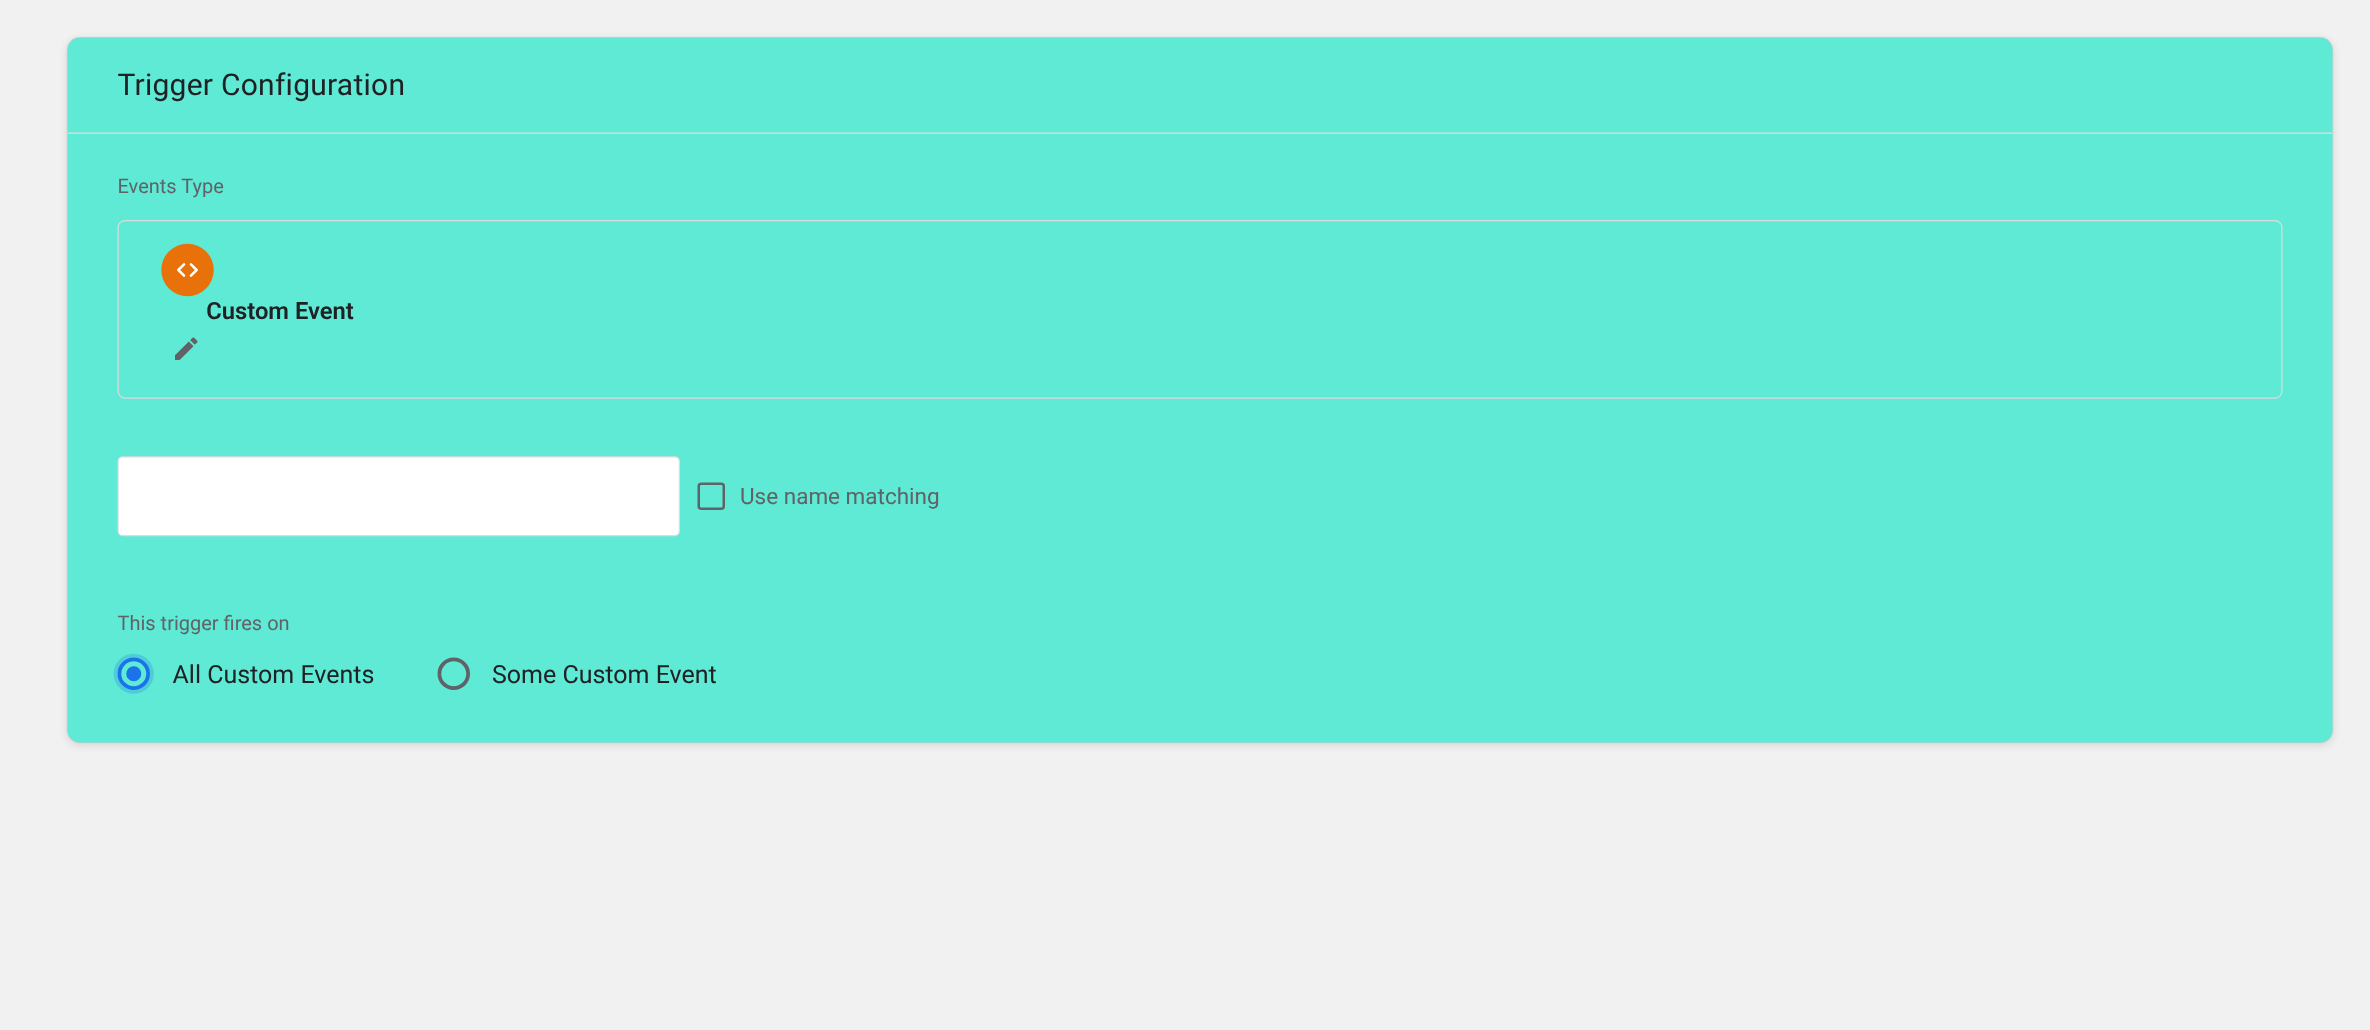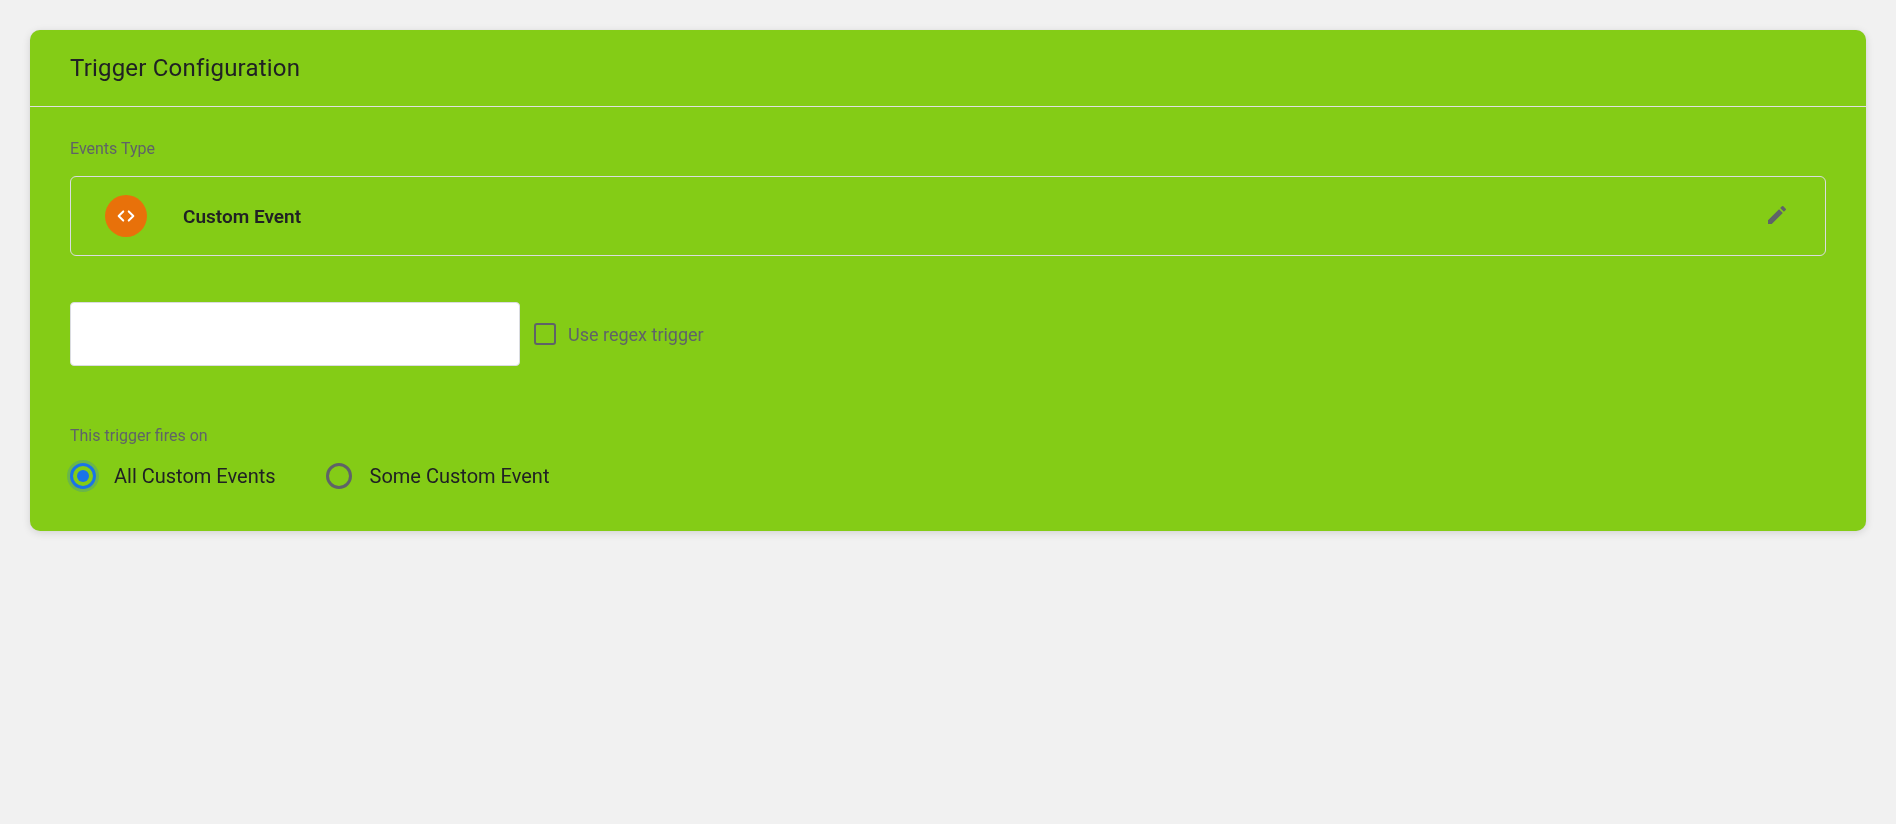--- a/index.html
+++ b/index.html
@@ -4,24 +4,25 @@
 <style>
   * { box-sizing: border-box; }
   body {
     margin: 0;
     padding: 30px;
     background: #f1f1f1;
     font-family: 'Google Sans', Roboto, Arial, sans-serif;
     color: #202124;
   }
   .card {
-    background: #84cc16;
+    background: #5eead4;
     border-radius: 10px;
     box-shadow: 0 2px 8px rgba(0,0,0,0.12), 0 0 1px rgba(0,0,0,0.1);
     overflow: hidden;
+    margin-left: 24px;
   }
   .card-header {
     padding: 24px 40px;
     border-bottom: 1px solid #e0e0e0;
   }
   .card-title {
     font-size: 24px;
     font-weight: 400;
     letter-spacing: 0.2px;
   }
@@ -30,23 +31,24 @@
   }
   .section-label {
     font-size: 16px;
     color: #5f6368;
     margin-bottom: 18px;
   }
   .trigger-type-row {
     border: 1px solid #dadce0;
     border-radius: 6px;
     display: flex;
-    align-items: center;
+    align-items: flex-start;
     padding: 18px 28px 18px 34px;
     cursor: pointer;
+    flex-direction: column;
   }
   .tt-icon {
     width: 42px;
     height: 42px;
     border-radius: 50%;
     background: #e8710a;
     display: flex;
     align-items: center;
     justify-content: center;
     flex-shrink: 0;
@@ -176,21 +178,21 @@
           </svg>
         </span>
       </button>
     </div>
 
     <div class="event-name-block">
       <div class="event-row">
         <input type="text" class="text-input" value="" style="">
         <label class="checkbox-wrap">
           <span class="cbox"></span>
-          <span class="cbox-label">Use regex trigger</span>
+          <span class="cbox-label">Use name matching</span>
         </label>
       </div>
     </div>
 
     <div class="fires-on-block">
       <div class="section-label">This trigger fires on</div>
       <div class="radio-row">
         <label class="radio-opt">
           <span class="radio-circle checked"></span>
           <span class="radio-label">All Custom Events</span>

